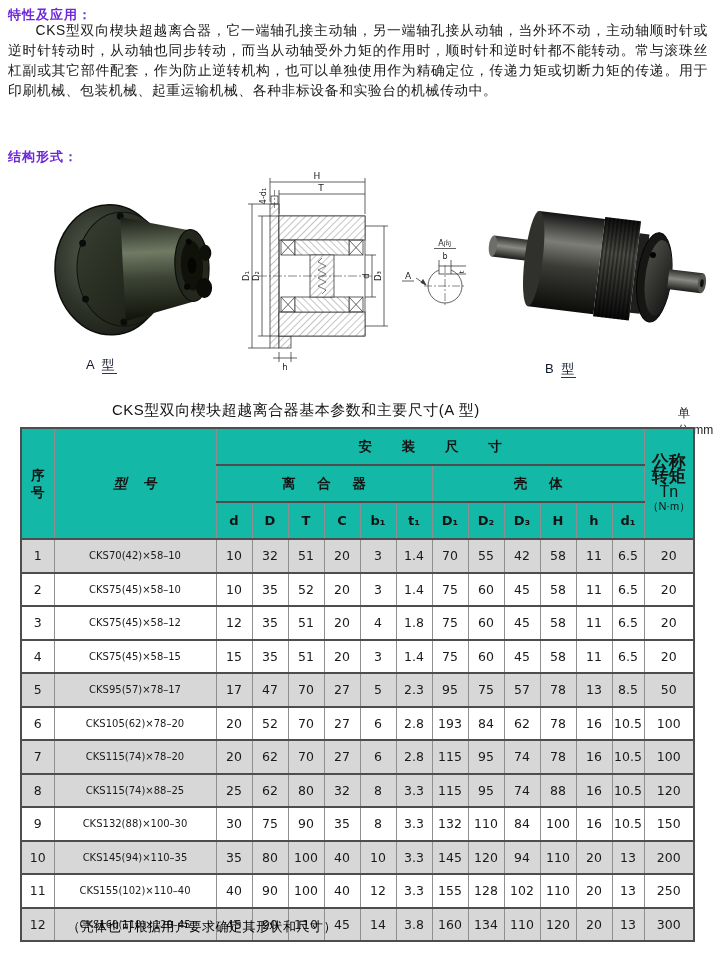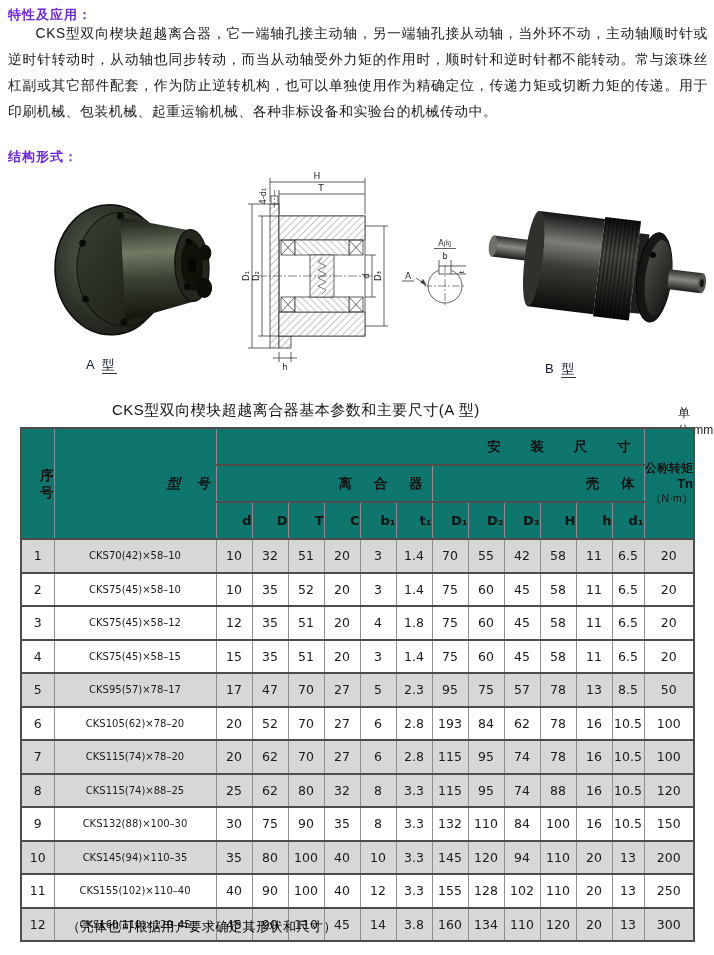--- a/index.html
+++ b/index.html
@@ -1,40 +1,40 @@
 <!DOCTYPE html>
 <html><head>
 <meta charset="utf-8">
 <style>
   html,body{margin:0;padding:0;background:#ffffff;}
   body{width:714px;height:955px;position:relative;overflow:hidden;
        font-family:"Liberation Sans","DejaVu Sans",sans-serif;color:#1a1a1a;}
   .abs{position:absolute;}
   .heading{font-size:13px;font-weight:bold;color:#6d28d9;letter-spacing:1px;}
-  .para{font-size:13.8px;line-height:26px;letter-spacing:0.6px;text-indent:2em;
+  .para{font-size:13.8px;line-height:20px;letter-spacing:0.6px;text-indent:2em;
         text-align:justify;color:#191919;}
   .fig-label{font-size:13px;color:#0f172a;letter-spacing:2px;}
   .fig-label .u{border-bottom:1px solid #333;padding-bottom:1px;}
   .tbl-title{font-size:15px;color:#151515;letter-spacing:0.5px;}
   .tbl-unit{font-size:12px;color:#222;}
   table{border-collapse:collapse;table-layout:fixed;width:675px;
         border:2px solid #4d4d4d;}
   col.c-seq{width:33px;} col.c-model{width:162px;}
   col.c-dim{width:36px;} col.c-dim-s{width:32px;} col.c-tq{width:50px;}
   th,td{border-left:1px solid #8f8f8f;border-right:1px solid #8f8f8f;
         border-top:2px solid #4d4d4d;border-bottom:2px solid #4d4d4d;
         text-align:center;vertical-align:middle;padding:0;overflow:hidden;}
-  thead th{background:#0f766e;font-size:13.5px;font-weight:bold;color:#141414;text-align:right;}
+  thead th{background:#14b8a6;font-size:13.5px;font-weight:bold;color:#141414;}
   th.install{letter-spacing:13px;text-indent:13px;height:35px;}
   th.group{letter-spacing:9px;text-indent:9px;height:35px;}
   th.dim{height:35px;font-family:"DejaVu Sans","Liberation Sans",sans-serif;font-size:13px;}
   th.seq-h{font-size:13.5px;white-space:pre-line;line-height:17px;}
   th.model-h{letter-spacing:6px;text-indent:6px;font-style:italic;}
   th.torque-h div{line-height:15px;}
-  .tq1{font-size:12px;letter-spacing:0;} .tq2{font-size:13px;font-weight:bold;}
+  .tq1{font-size:17px;letter-spacing:0;} .tq2{font-size:16px;font-weight:normal;}
   .tq3{font-size:11px;font-weight:normal;}
   tbody td{height:31.5px;font-size:12.5px;background:#ffffff;
            font-family:"DejaVu Sans","Liberation Sans",sans-serif;}
   tbody tr.shaded td{background:#d7d7d7;}
   td.model-cell{font-size:10px;}
   .footnote{font-size:13px;color:#000000;letter-spacing:0.5px;padding-left:47px;}
   svg text{font-family:"DejaVu Sans","Liberation Sans",sans-serif;}
 </style>
 </head>
 <body>

